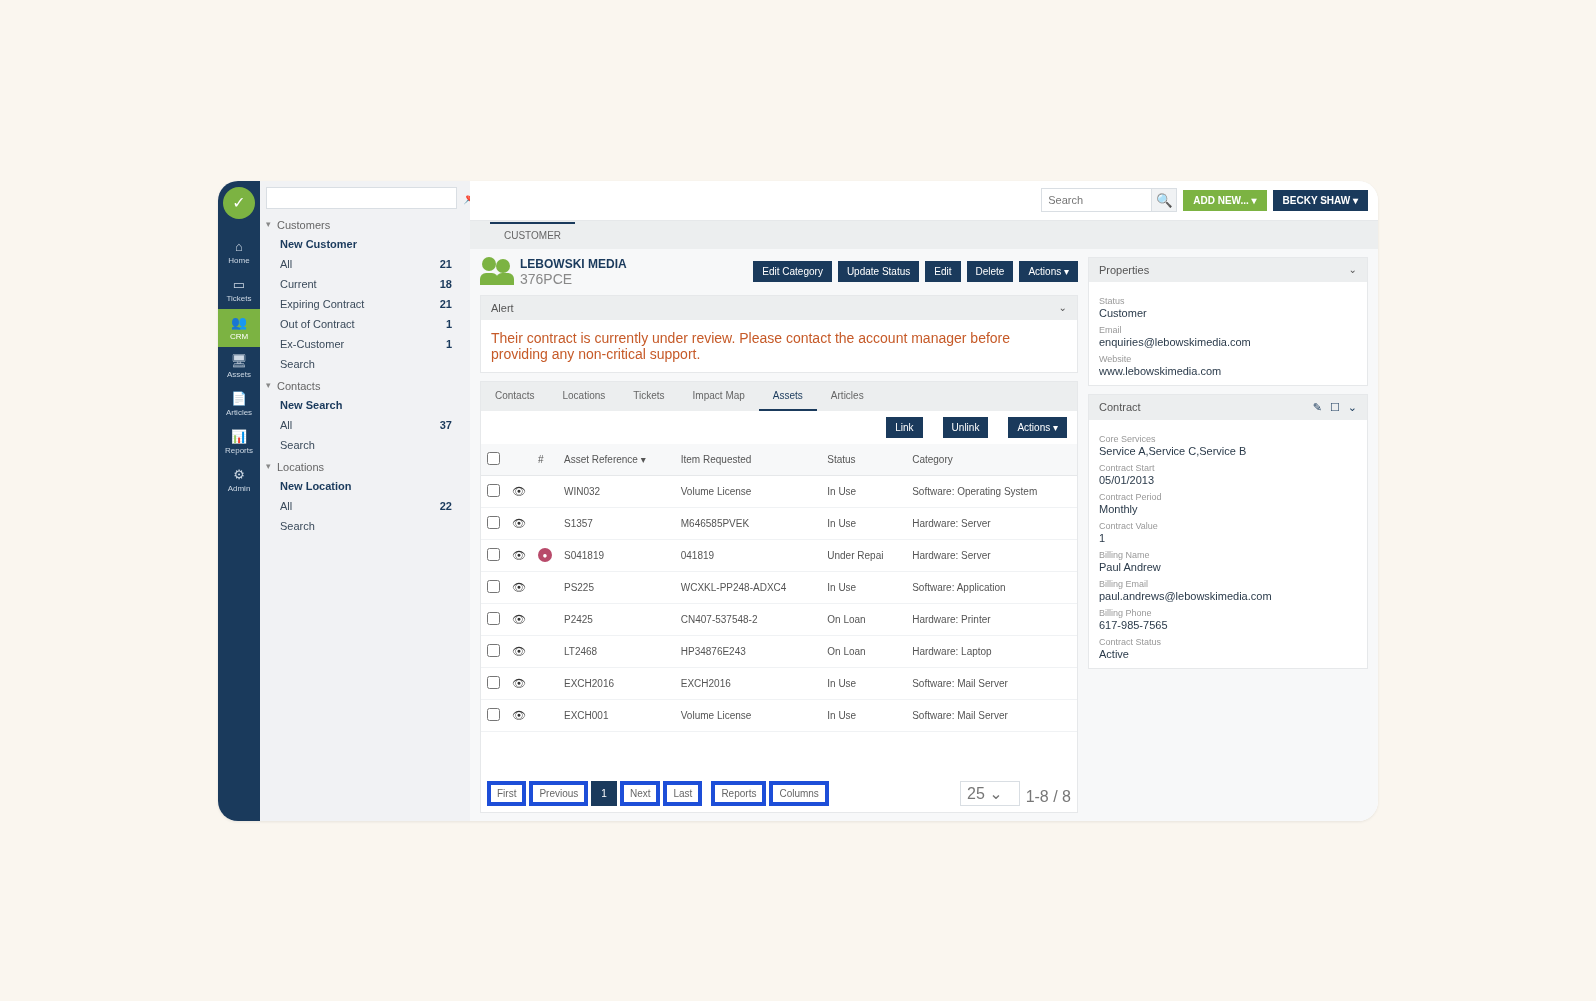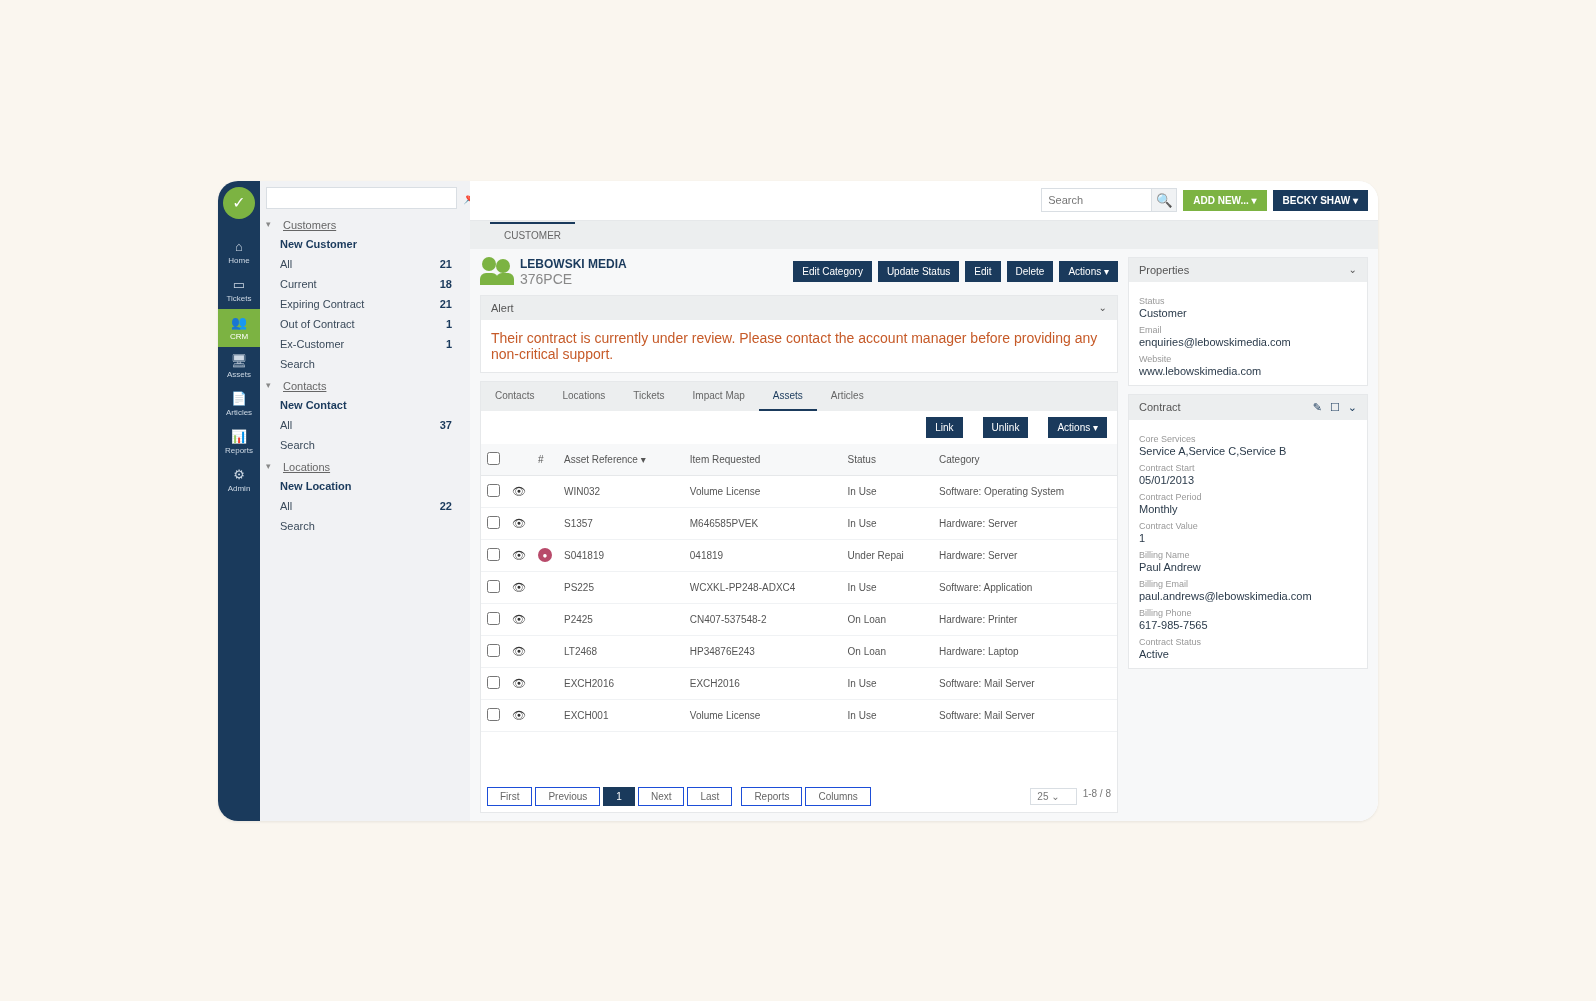--- a/index.html
+++ b/index.html
@@ -13,41 +13,41 @@
 .rail-item { width: 42px; height: 38px; display: flex; flex-direction: column; align-items: center; justify-content: center; color: #cdd8e4; cursor: pointer; gap: 2px; }
 .rail-item.active { background: #7cb342; color: #fff; }
 .rail-item .lbl { font-size: 8px; }
 .rail-icon { font-size: 13px; }
 
 
 .sidebar { width: 210px; background: #f1f2f4; display: flex; flex-direction: column; }
 .sb-search-row { display: flex; align-items: center; padding: 6px 6px 4px; gap: 6px; }
 .sb-search { flex: 1; height: 22px; border: 1px solid #d9dee3; background: #fff; padding: 0 6px; }
 .pin { font-size: 12px; color: #1a3a5c; cursor: pointer; }
-.sb-section-hd { padding: 6px 10px 3px 23px; color: #666; font-size: 11px; position: relative; cursor: pointer; text-decoration: underline; }
+.sb-section-hd { padding: 6px 10px 3px 17px; color: #666; font-size: 11px; position: relative; cursor: pointer; }
 .sb-section-hd::before { content: "\25BE"; position: absolute; left: 6px; top: 6px; font-size: 9px; color: #888; }
 .sb-link { display: flex; justify-content: space-between; padding: 4px 18px 4px 20px; color: #3a4a5a; font-size: 11px; cursor: pointer; }
 .sb-link.bold { color: #1a3a5c; font-weight: 600; }
 .sb-count { color: #1a3a5c; font-weight: 600; }
 
 
 .main { flex: 1; display: flex; flex-direction: column; background: #f7f8f9; overflow: hidden; }
 .topbar { height: 40px; background: #fff; border-bottom: 1px solid #e6e8ea; display: flex; align-items: center; justify-content: flex-end; padding: 0 10px; gap: 6px; }
 .tb-search { display: flex; }
 .tb-search input { width: 110px; height: 24px; border: 1px solid #d9dee3; border-right: none; padding: 0 6px; font-size: 11px; }
 .tb-search button { width: 26px; height: 24px; border: 1px solid #d9dee3; background: #f0f2f4; cursor: pointer; }
 .btn-green { background: #7cb342; color: #fff; border: none; padding: 5px 10px; font-size: 10px; font-weight: 600; cursor: pointer; }
 .btn-navy { background: #1a3a5c; color: #fff; border: none; padding: 5px 10px; font-size: 10px; font-weight: 600; cursor: pointer; }
 
 .tabbar { height: 28px; background: #eceeef; display: flex; align-items: center; padding: 0 20px; }
 .tabbar .tab { padding: 6px 14px; font-size: 10px; color: #666; border-top: 2px solid #1a3a5c; }
 
 .content { flex: 1; display: flex; gap: 10px; padding: 8px 10px; overflow: hidden; }
 .col-left { flex: 1; display: flex; flex-direction: column; gap: 8px; overflow: hidden; }
-.col-right { width: 240px; display: flex; flex-direction: column; gap: 8px; overflow: auto; }
+.col-right { width: 280px; display: flex; flex-direction: column; gap: 8px; overflow: auto; }
 
 .hdr-row { display: flex; align-items: center; justify-content: space-between; }
 .cust-info { display: flex; align-items: center; gap: 4px; }
 .cust-icon { width: 36px; height: 30px; position: relative; }
 .cust-icon .u1, .cust-icon .u2 { width: 14px; height: 14px; background: #7cb342; border-radius: 50%; position: absolute; }
 .cust-icon .u1 { left: 2px; top: 0; }
 .cust-icon .u2 { left: 16px; top: 2px; }
 .cust-icon .b1, .cust-icon .b2 { width: 18px; height: 12px; background: #7cb342; border-radius: 6px 6px 0 0; position: absolute; top: 16px; }
 .cust-icon .b1 { left: 0; }
 .cust-icon .b2 { left: 16px; }
@@ -67,23 +67,23 @@
 .subtab-actions { padding: 6px 10px; display: flex; justify-content: flex-end; gap: 20px; background: #fff; }
 
 .tbl { width: 100%; border-collapse: collapse; }
 .tbl th { text-align: left; font-weight: 400; color: #555; font-size: 10px; padding: 8px 6px; background: #f7f8f9; border-bottom: 1px solid #e6e8ea; }
 .tbl td { font-size: 10px; color: #555; padding: 8px 6px; border-bottom: 1px solid #f0f2f4; }
 .eye { color: #333; font-size: 11px; cursor: pointer; }
 .tag-badge { width: 14px; height: 14px; background: #b84a6a; border-radius: 50%; display: inline-flex; align-items: center; justify-content: center; color: #fff; font-size: 8px; }
 
 .pager { display: flex; align-items: center; gap: 4px; padding: 6px; justify-content: space-between; }
 .pg-btns { display: flex; gap: 3px; }
-.pg-btn { border: 1px solid #1d4ed8; background: #fff; padding: 3px 12px; font-size: 10px; color: #666; cursor: pointer; }
+.pg-btn { border: 4px solid #1d4ed8; background: #fff; padding: 3px 6px; font-size: 10px; color: #666; cursor: pointer; }
 .pg-btn.active { background: #1a3a5c; color: #fff; border-color: #1a3a5c; }
-.pg-right { display: flex; align-items: flex-start; gap: 6px; font-size: 10px; color: #777; }
+.pg-right { display: flex; align-items: flex-end; gap: 6px; font-size: 16px; color: #777; }
 .pg-sel { border: 1px solid #d9dee3; padding: 2px 16px 2px 6px; }
 
 .prop-body { padding: 8px 10px; }
 .prop-lbl { font-size: 9px; color: #999; margin-top: 6px; }
 .prop-val { font-size: 11px; color: #2a3a4a; margin-top: 1px; }
 .panel-hd .icons { display: flex; gap: 8px; align-items: center; }
 .ic { font-size: 11px; color: #1a3a5c; cursor: pointer; }
 </style>
 </head>
 <body>
@@ -153,21 +153,21 @@
           </div>
           <div class="sb-link">
             <span>Ex-Customer</span>
             <span class="sb-count">1</span>
           </div>
           <div class="sb-link">
             <span>Search</span>
           </div>
           <div class="sb-section-hd">Contacts</div>
           <div class="sb-link bold">
-            <span>New Contact</span>
+            <span>New Search</span>
           </div>
           <div class="sb-link">
             <span>All</span>
             <span class="sb-count">37</span>
           </div>
           <div class="sb-link">
             <span>Search</span>
           </div>
           <div class="sb-section-hd">Locations</div>
           <div class="sb-link bold">

